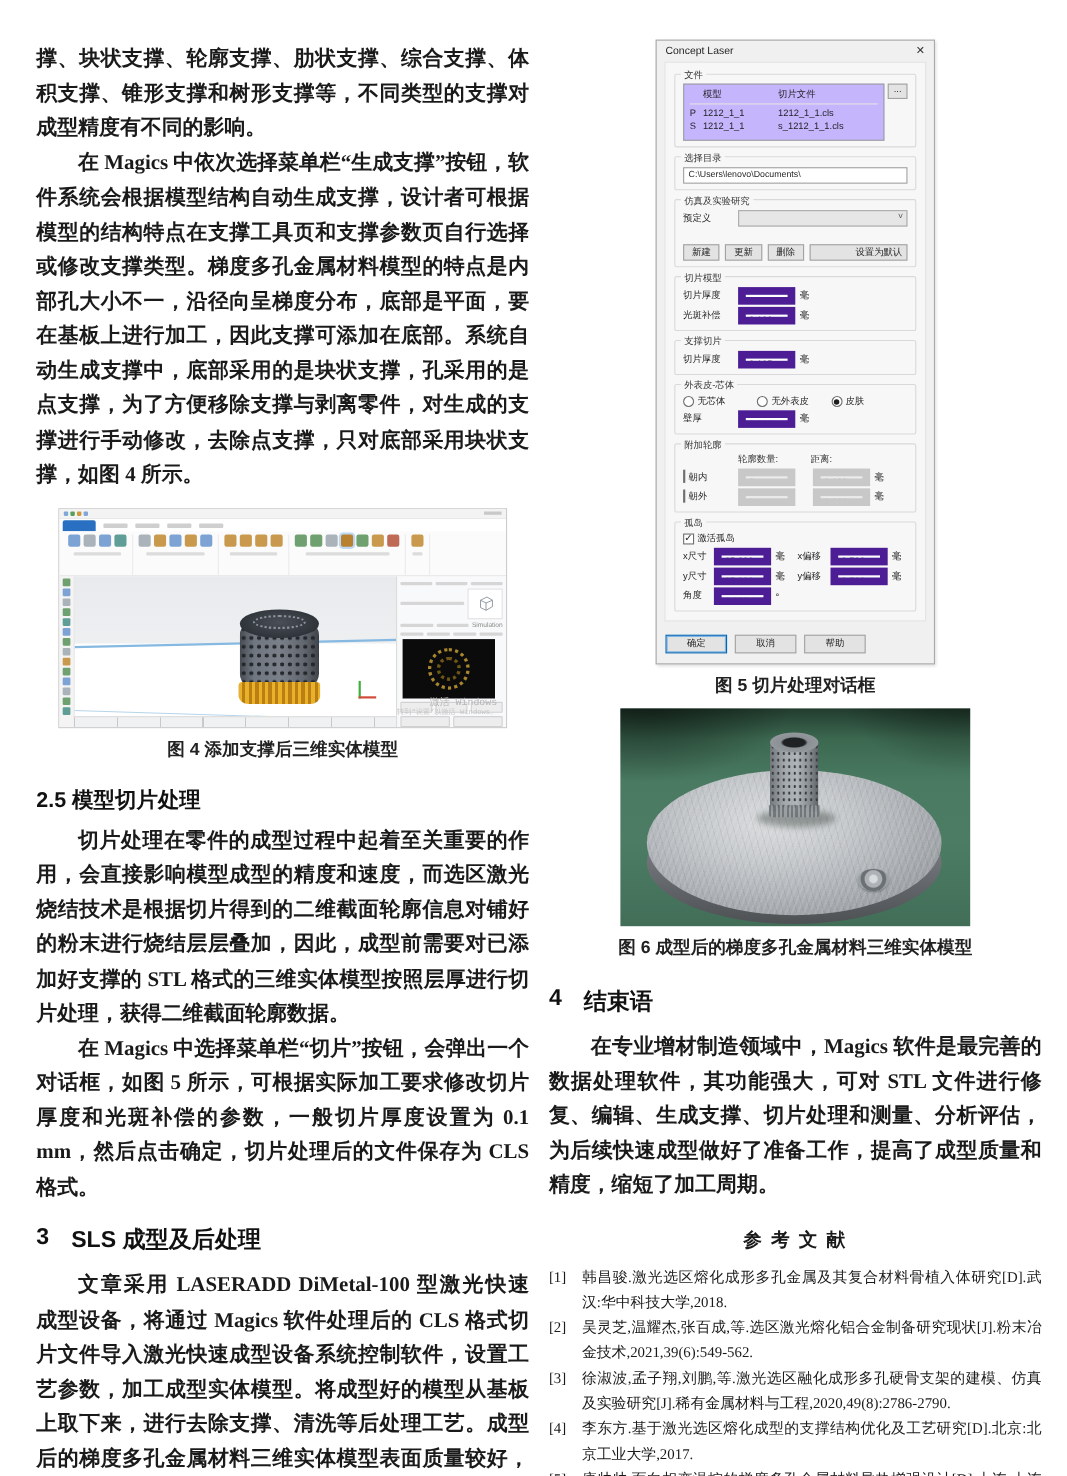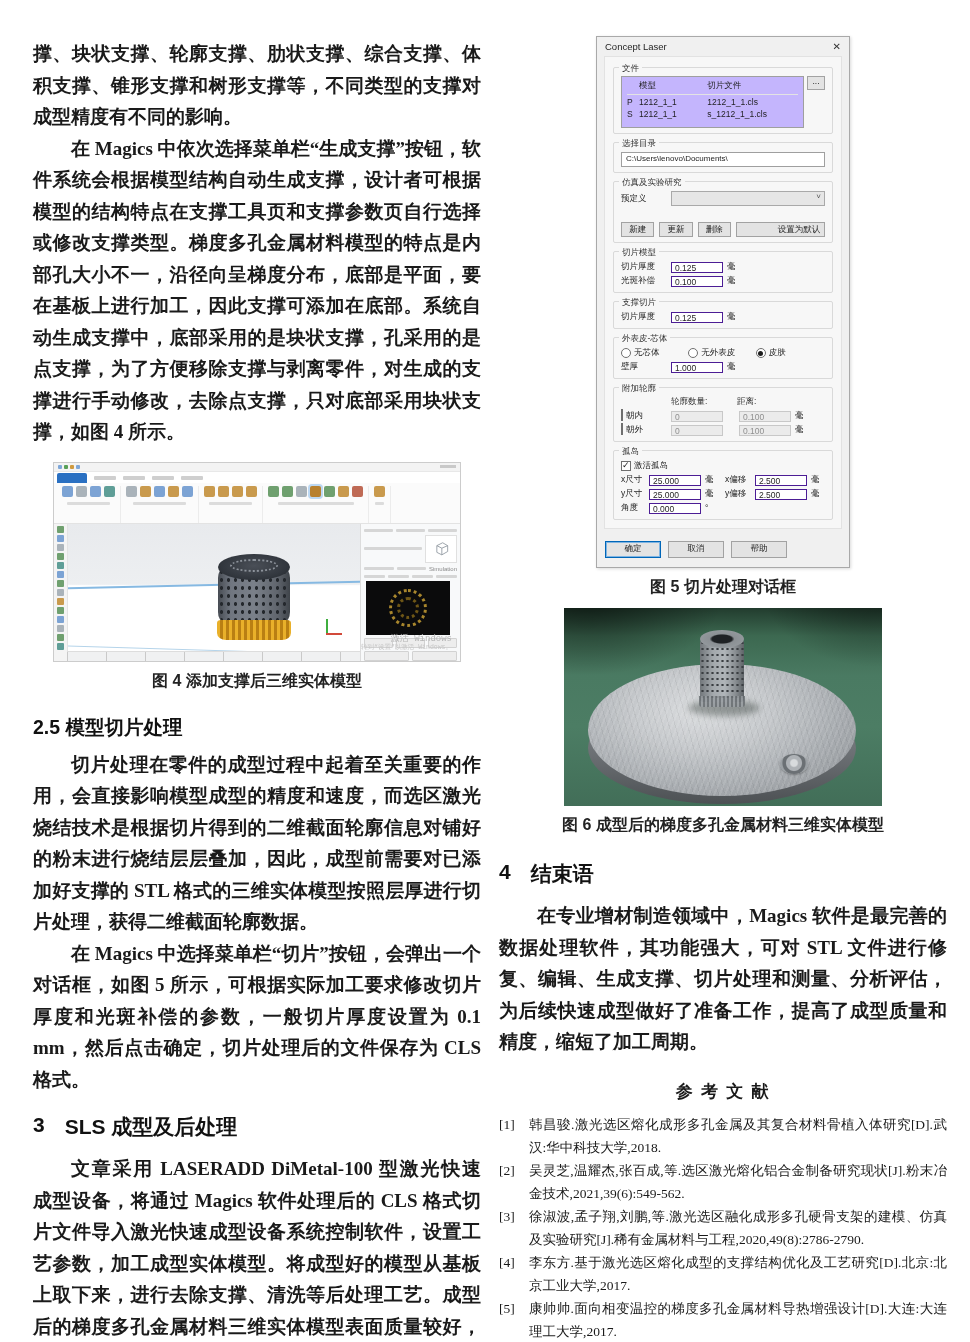--- a/index.html
+++ b/index.html
@@ -105,21 +105,21 @@
   .dlg-x{margin-left:auto;font-size:10px;color:#333;line-height:1;}
   .dlg-x::after{content:"✕";}
   .dlg-body{margin:0 7px 6px;background:#f7f7f7;border:1px solid #e2e2e2;padding:2px 8px 8px;}
   .grp{position:relative;border:1px solid #d9d9d9;border-radius:2px;margin-top:8px;padding:7px 7px 5px;}
   .glab{position:absolute;top:-5px;left:5px;background:#f7f7f7;padding:0 3px;color:#333;}
   .row{display:flex;align-items:center;margin-top:2px;}
   .lbl{width:50px;flex:none;}
   .lbls{width:28px;flex:none;}
   .lbl3{width:30px;flex:none;margin-left:8px;}
   .tbx{box-sizing:border-box;width:52px;height:11px;line-height:9px;padding:1px 3px;
-       background:#fff;border:1px solid #4c1d95;flex:none;overflow:hidden;}
+       background:#fff;border:7px solid #4c1d95;flex:none;overflow:hidden;}
   .tbx.dis{background:#ebebeb;border-color:#c8c8c8;color:#8f8f8f;}
   .unit{margin-left:4px;flex:none;width:12px;}
   .ddl{position:relative;flex:1;height:13px;background:#e6e6e6;border:1px solid #a9a9a9;}
   .ddl-ch{position:absolute;right:3px;top:0;font-size:8px;color:#555;}
   .ddl-ch::after{content:"˅";}
   .btnrow{display:flex;gap:5px;margin-top:16px;}
   .btn{flex:1;height:13px;line-height:12px;text-align:center;background:#e3e3e3;border:1px solid #a2a2a2;}
   .btn.wide{flex:1.6;padding-left:37px;}
   .filewrap{display:flex;align-items:flex-start;gap:3px;margin-top:1px;}
   .filelist{flex:1;height:52px;background:#c4b5fd;border:1px solid #9f9f9f;padding:2px 5px;box-sizing:border-box;}

